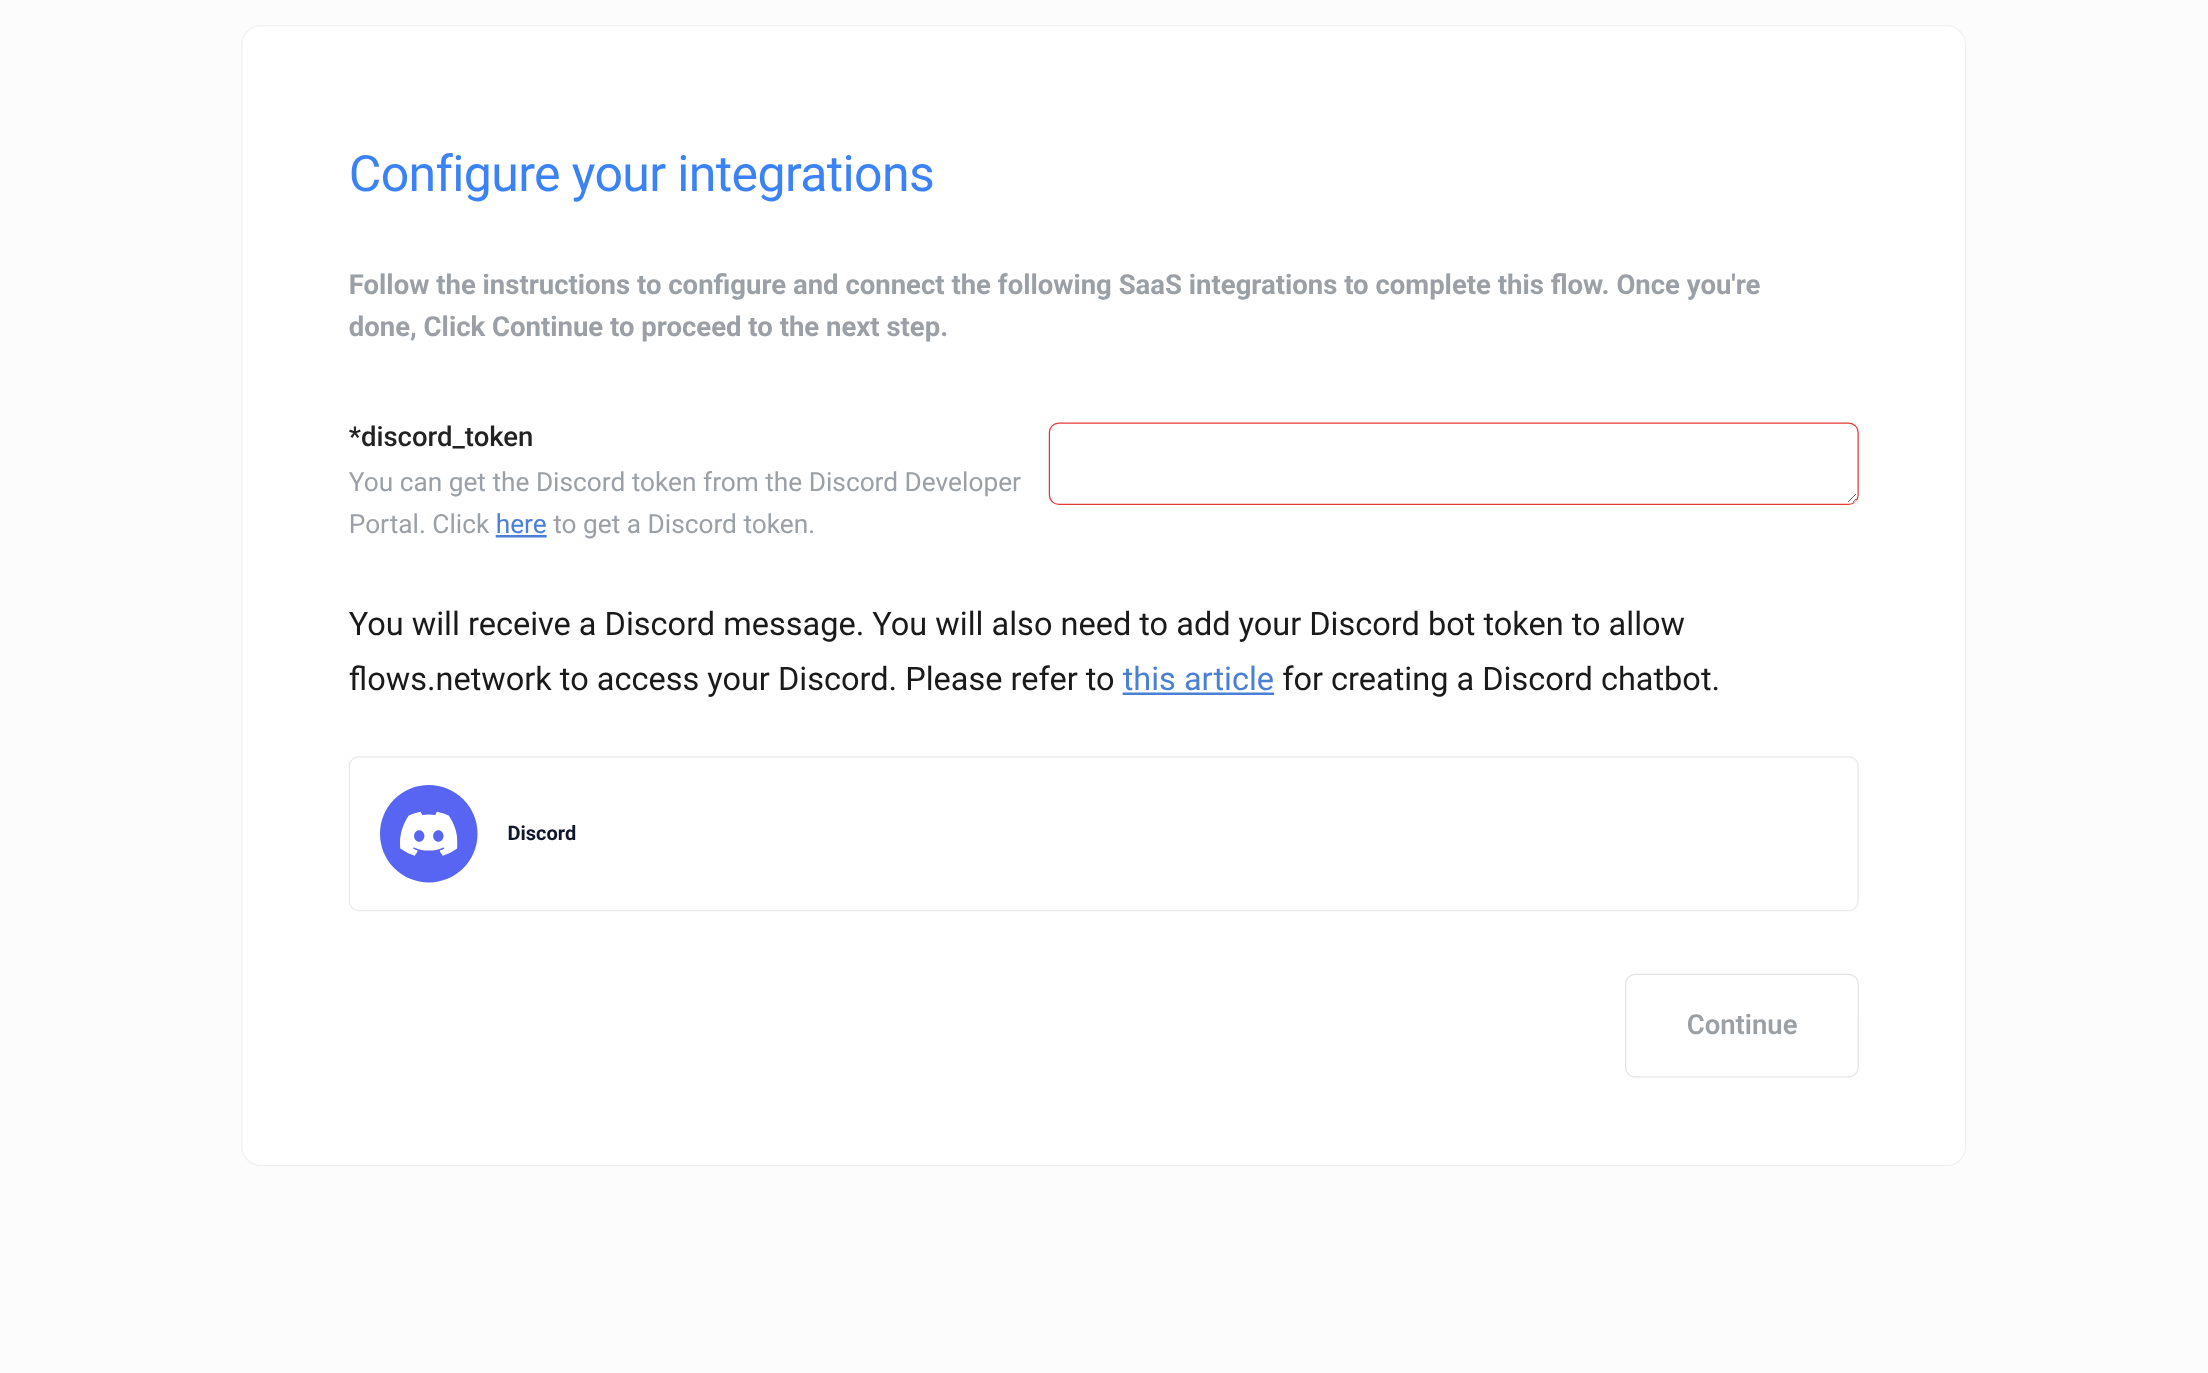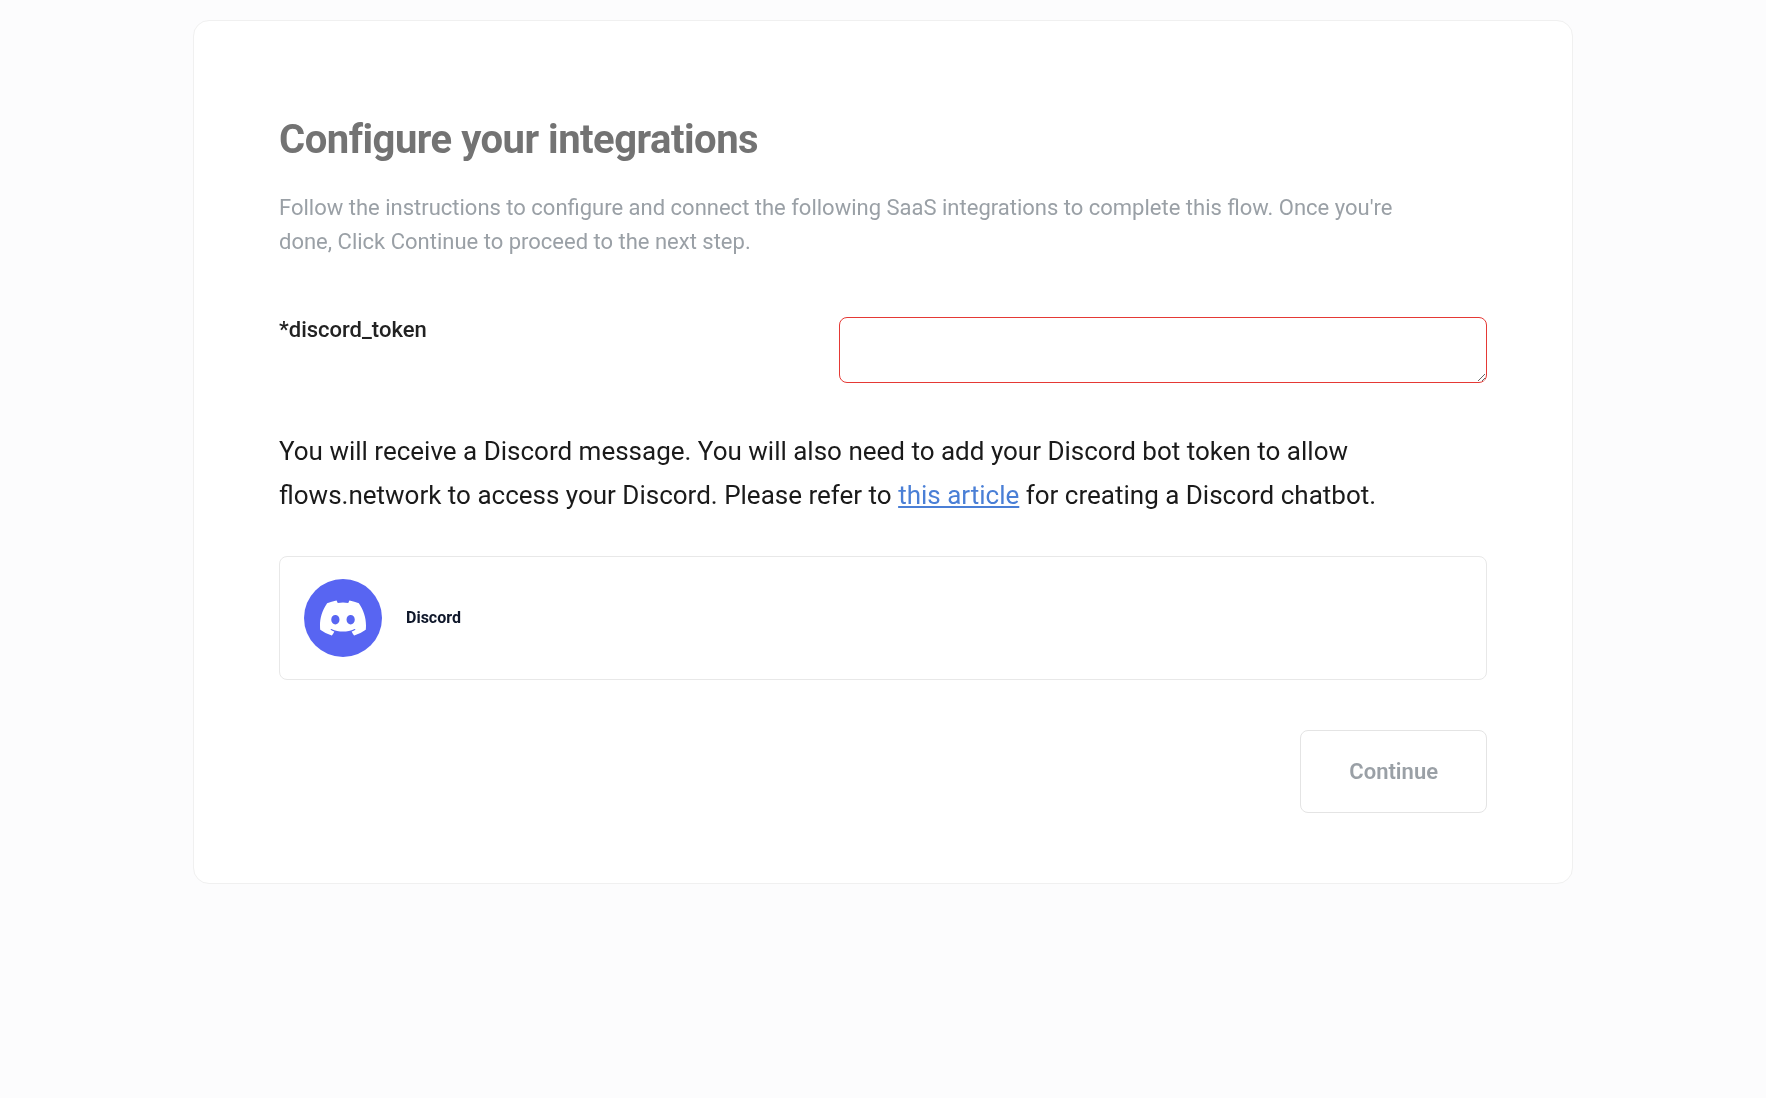--- a/index.html
+++ b/index.html
@@ -15,28 +15,28 @@
     .card {
       max-width: 1380px;
       margin: 0 auto;
       background: #ffffff;
       border: 1px solid #f0f0f0;
       border-radius: 16px;
       padding: 95px 85px 70px 85px;
     }
     .title {
       font-size: 40px;
-      font-weight: 700;
-      color: #737373;
+      font-weight: 400;
+      color: #3b82f6;
       letter-spacing: -0.5px;
-      margin-bottom: 28px;
+      margin-bottom: 49px;
     }
     .subtitle {
       font-size: 22px;
-      font-weight: 400;
+      font-weight: 700;
       color: #9aa0a6;
       line-height: 1.55;
       margin-bottom: 58px;
       max-width: 1130px;
     }
     .field-row {
       display: flex;
       align-items: flex-start;
       margin-bottom: 42px;
     }
@@ -134,20 +134,23 @@
 
 <div class="card">
 
   <h1 class="title">Configure your integrations</h1>
 
   <p class="subtitle">Follow the instructions to configure and connect the following SaaS integrations to complete this flow. Once you're done, Click Continue to proceed to the next step.</p>
 
   <div class="field-row">
     <div class="field-left">
       <div class="field-label">*discord_token</div>
+      <div class="field-help">
+        <span>You can get the Discord token from the Discord Developer Portal. Click </span><a href="#">here</a><span> to get a Discord token.</span>
+      </div>
     </div>
     <div class="field-right">
       <textarea class="token-textarea" value="" style=""></textarea>
     </div>
   </div>
 
   <p class="info-text">
     <span>You will receive a Discord message. You will also need to add your Discord bot token to allow flows.network to access your Discord. Please refer to </span><a href="#">this article</a><span> for creating a  Discord chatbot.</span>
   </p>
 

